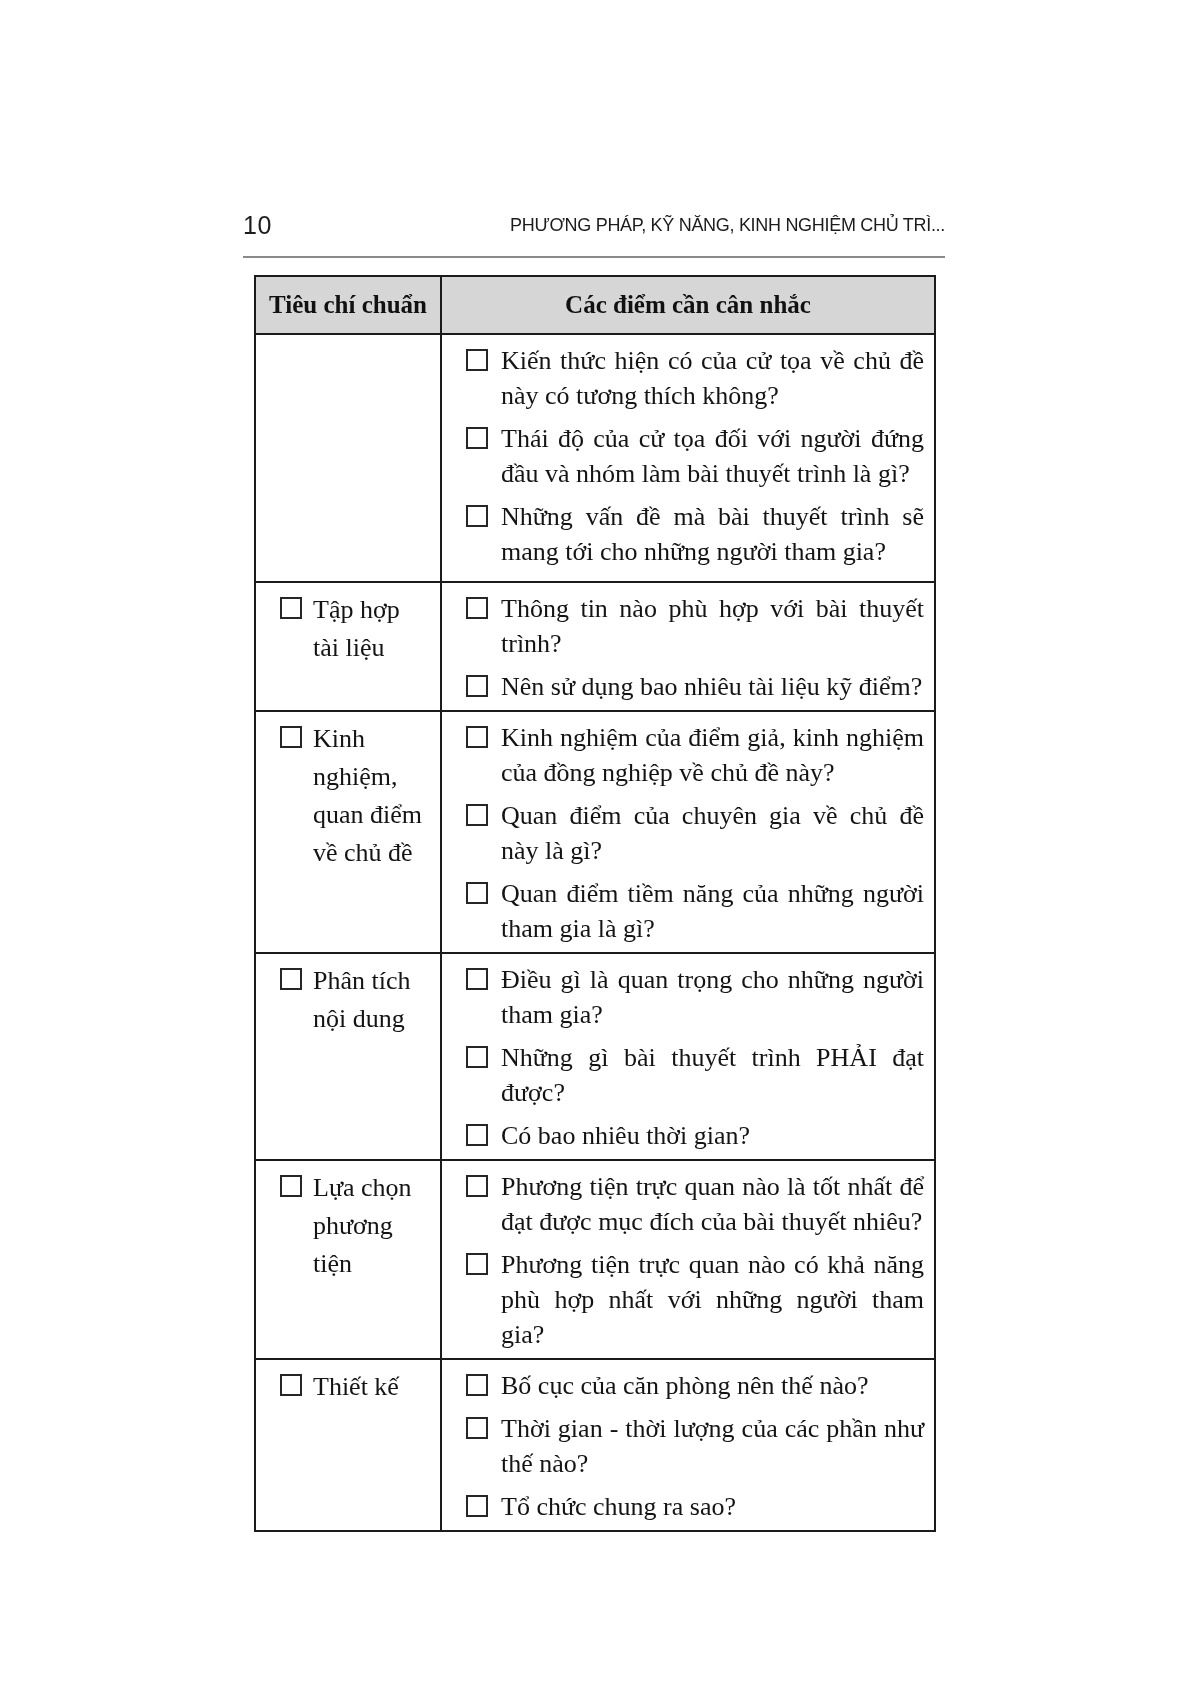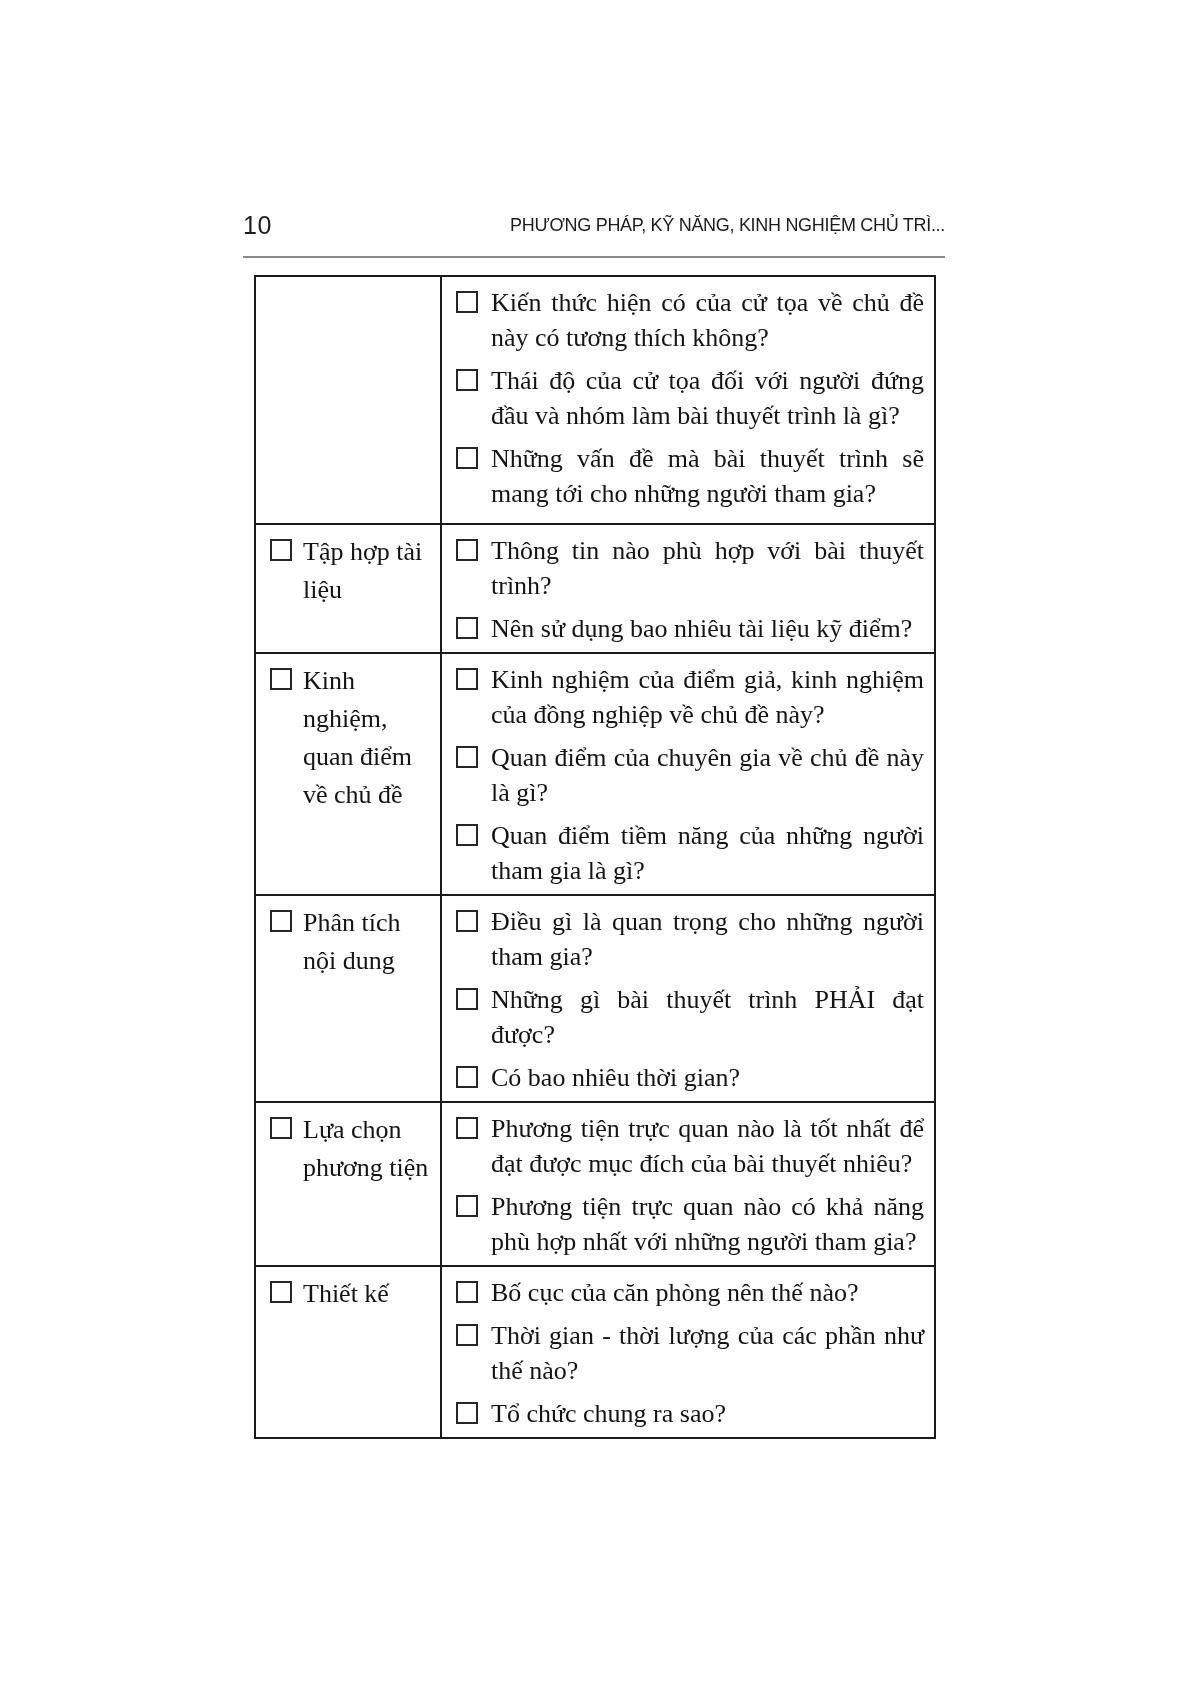--- a/index.html
+++ b/index.html
@@ -45,21 +45,21 @@
     left:254px; top:275px;
     width:680px;
     border-collapse:collapse;
     table-layout:fixed;
   }
   col.c1 { width:186px; }
   col.c2 { width:494px; }
   .criteria-table td, .criteria-table th {
     border:2px solid #1b1b1b;
     vertical-align:top;
-    padding:8px 10px 6px 12px;
+    padding:8px 10px 6px 22px;
   }
   .criteria-table th {
     background:#d6d6d6;
     font-size:25px;
     font-weight:bold;
     text-align:center;
     vertical-align:middle;
     padding:6px 2px;
     height:44px;
     white-space:nowrap;
@@ -102,20 +102,24 @@
   <span class="running-title">PHƯƠNG PHÁP, KỸ NĂNG, KINH NGHIỆM CHỦ TRÌ...</span>
 </div>
 
 <table class="criteria-table">
   <colgroup>
       <col class="c1">
       <col class="c2">
     </colgroup>
 
   <tbody>
+      <tr>
+    <th>Tiêu chí chuẩn</th>
+    <th>Các điểm cần cân nhắc</th>
+  </tr>
 
   <tr style="height:248px;">
     <td class="crit-cell"></td>
     <td class="pts-cell">
       <div class="item">
         <span class="cb"></span>
         <span class="txt">Kiến thức hiện có của cử tọa về chủ đề này có tương thích không?</span>
       </div>
       <div class="item">
         <span class="cb"></span>

